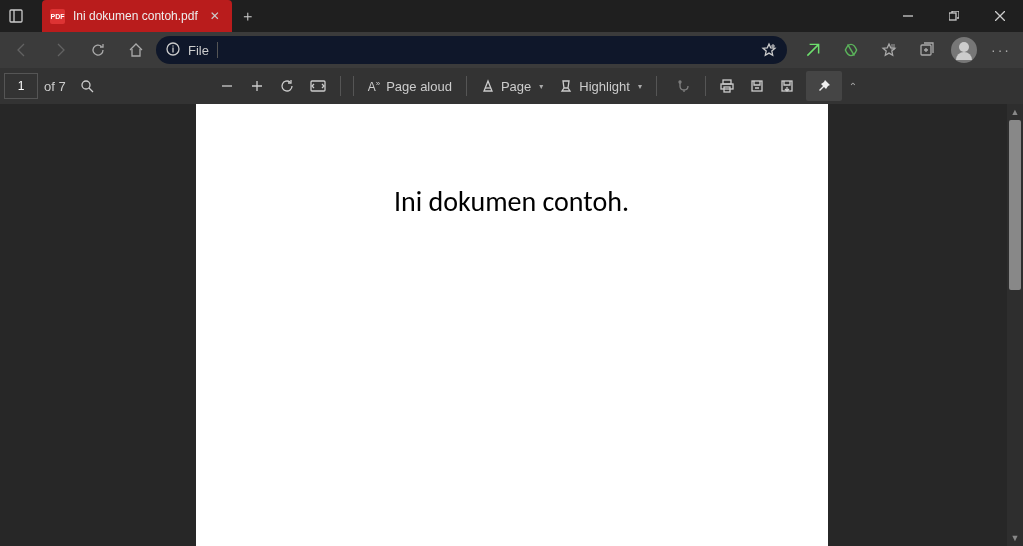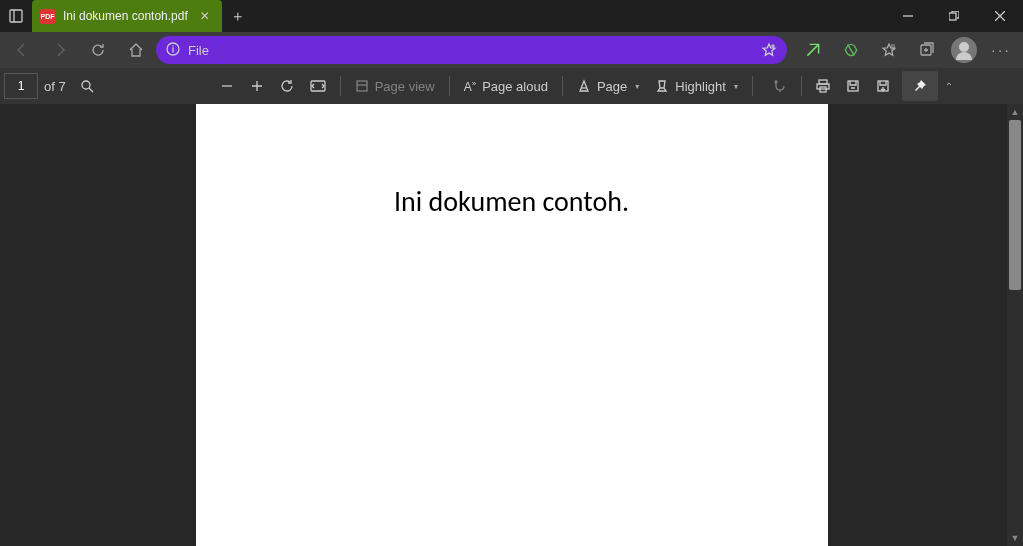--- a/index.html
+++ b/index.html
@@ -1,32 +1,32 @@
 <!DOCTYPE html>
 <html><head>
 <meta charset="utf-8">
 <style>
   * { margin: 0; padding: 0; box-sizing: border-box; }
   body { font-family: "Segoe UI", sans-serif; background: #1f1f1f; width: 1023px; height: 546px; overflow: hidden; color: #fff; }
   
   .titlebar { height: 32px; background: #1f1f1f; display: flex; align-items: center; }
   .tab-strip { display: flex; height: 100%; align-items: stretch; }
   .tab-strip-icon { width: 32px; display:flex; align-items:center; justify-content:center; color:#ccc; }
-  .tab { display:flex; align-items:center; background:#4d7c0f; padding: 0 8px 0 8px; font-size:12px; color:#eee; gap:8px; border-radius: 4px 4px 0 0; min-width: 180px; }
+  .tab { display:flex; align-items:center; background:#b91c1c; padding: 0 8px 0 8px; font-size:12px; color:#eee; gap:8px; border-radius: 4px 4px 0 0; min-width: 180px; margin-left: 10px; }
   .tab .pdf-badge { width:15px; height:15px; background:#d33; border-radius:2px; display:flex; align-items:center; justify-content:center; font-size:7px; font-weight:bold; color:white; }
   .tab-close { color:#ccc; font-size:12px; padding:2px 4px; margin-left: auto;}
   .new-tab { width:32px; display:flex; align-items:center; justify-content:center; color:#ccc; font-size:15px; }
   .win-controls { margin-left:auto; display:flex; }
   .win-btn { width:46px; height:32px; display:flex; align-items:center; justify-content:center; color:#ccc; }
   .win-btn svg { width:10px; height:10px; }
 
   .addrbar { height: 36px; background: #3b3b3b; display:flex; align-items:center; padding: 0 4px; gap: 2px; }
   .nav-btn { width:36px; height:32px; display:flex; align-items:center; justify-content:center; color:#aaa; border-radius:4px; }
   .nav-btn.disabled { opacity:0.35; }
-  .urlbar { flex:1; height:28px; background:#6d28d9; border-radius: 14px; display:flex; align-items:center; padding: 0 10px; gap:8px; font-size:13px; color:#ddd; }
+  .urlbar { flex:1; height:28px; background:#0f172a; border-radius: 14px; display:flex; align-items:center; padding: 0 10px; gap:8px; font-size:13px; color:#ddd; }
   .urlbar .sep { width:1px; height:16px; background:#555; }
   .file-label { color:#ccc; }
   .url-right { display:flex; align-items:center; gap:6px; margin-left:auto; }
   .url-right span { display:flex; }
   .ext-row { display:flex; gap:2px; margin-left:6px; }
   .avatar { width:26px; height:26px; background:#777; border-radius:50%; margin: 0 4px; position:relative; }
   .avatar::after { content:""; position:absolute; top:5px; left:8px; width:10px; height:10px; background:#ccc; border-radius:50%; }
   .avatar::before { content:""; position:absolute; bottom:3px; left:5px; width:16px; height:8px; background:#ccc; border-radius: 8px 8px 0 0; }
 
   .pdfbar { height: 36px; background: #333333; display:flex; align-items:center; color:#ccc; font-size:13px; }
@@ -186,27 +186,20 @@
         <path d="M11 1v3H8"></path>
       </svg>
     </div>
   <div class="pdf-btn">
       <svg width="16" height="12" viewBox="0 0 16 12">
         <rect x="1" y="1" width="14" height="10" rx="1"></rect>
         <path d="M4 4l-2 2 2 2M12 4l2 2-2 2"></path>
       </svg>
     </div>
   <div class="vsep"></div>
-  <div class="pdf-btn disabled">
-    <svg width="14" height="14" viewBox="0 0 14 14">
-        <rect x="2" y="2" width="10" height="10"></rect>
-        <path d="M2 6h10"></path>
-      </svg>
-    <span>Page view</span>
-  </div>
   <div class="vsep"></div>
   <div class="pdf-btn">
     <span style="font-size:12px">A<sup style="font-size:8px">»</sup></span>
     <span>Page aloud</span>
   </div>
   <div class="vsep"></div>
   <div class="pdf-btn">
     <svg width="14" height="14" viewBox="0 0 14 14">
         <path d="M7 2L3 12h8L7 2z"></path>
         <path d="M4 9h6"></path>

